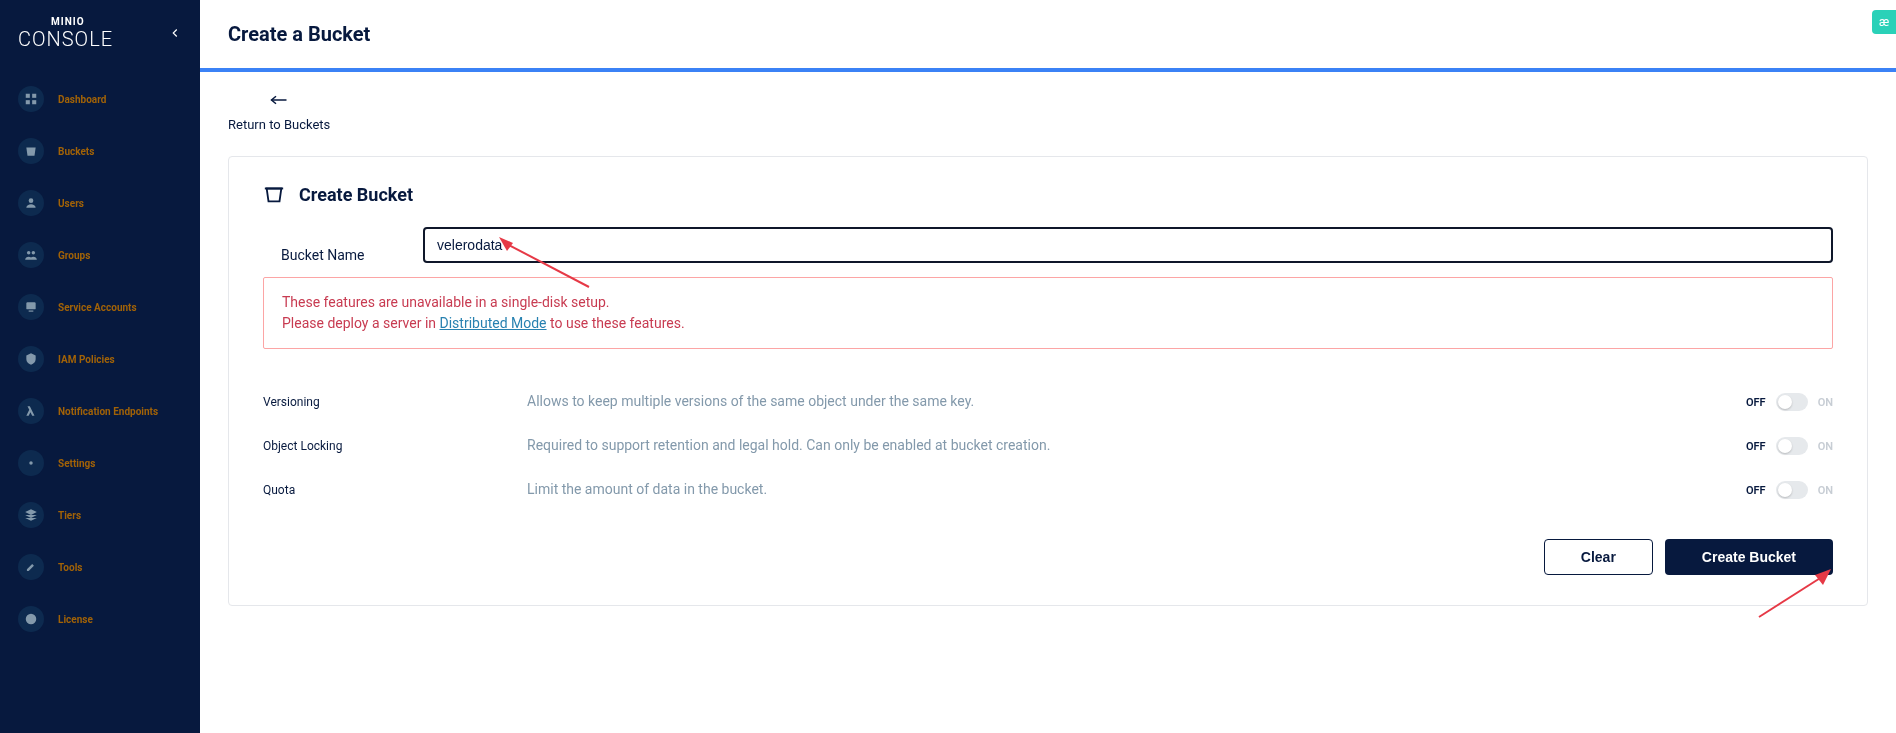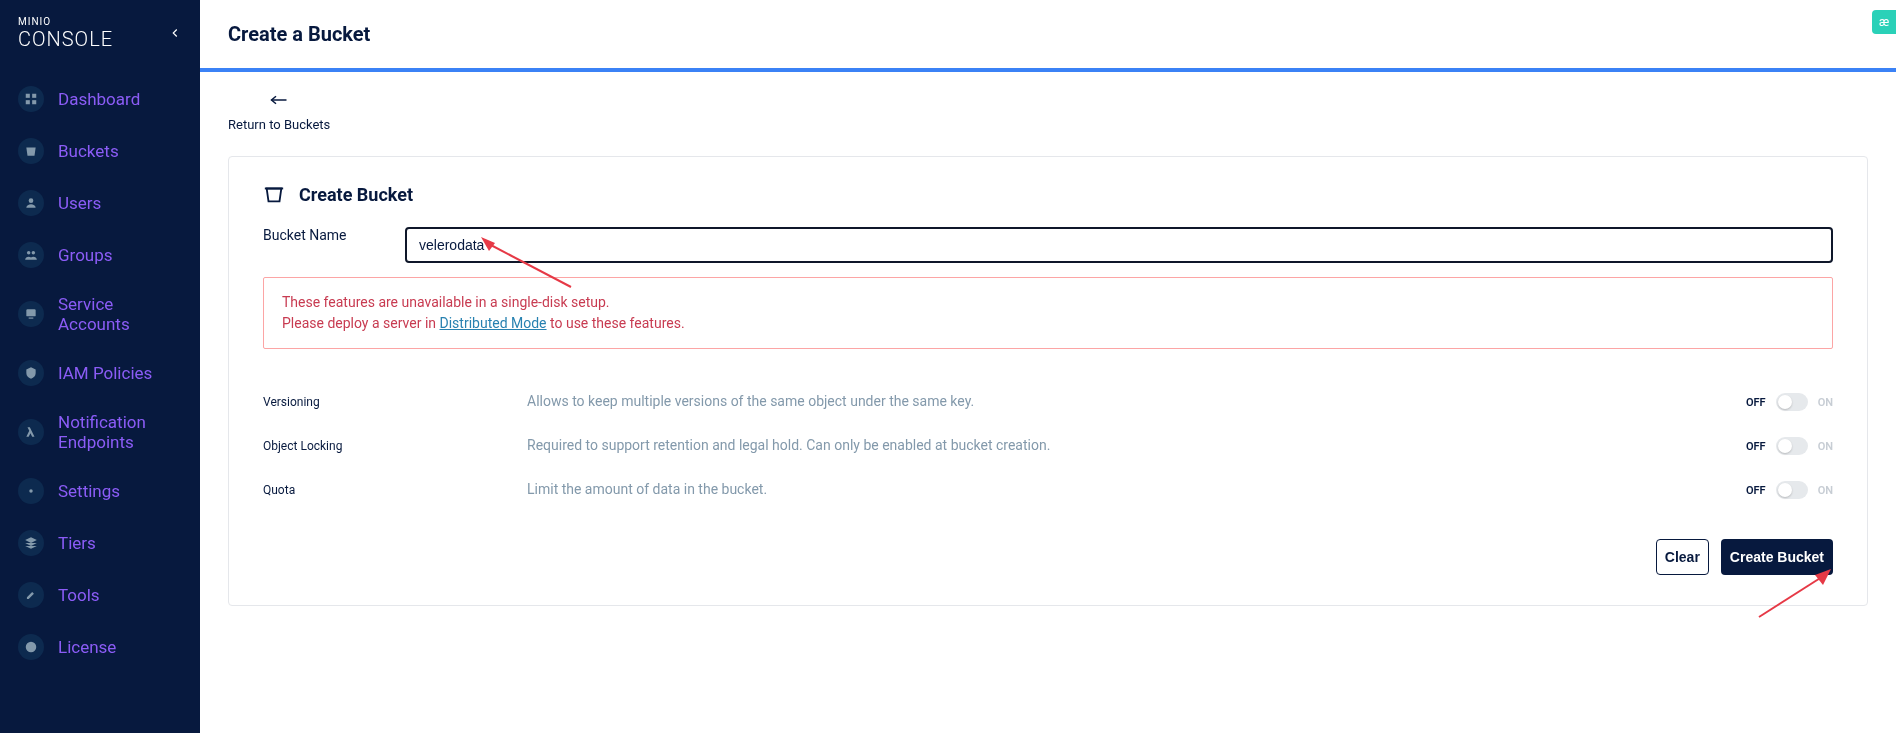--- a/index.html
+++ b/index.html
@@ -3,61 +3,61 @@
 <meta charset="utf-8">
 <style>
 * { box-sizing: border-box; margin: 0; padding: 0; }
 body { font-family: -apple-system, BlinkMacSystemFont, "Segoe UI", Roboto, sans-serif; background: #fff; color: #07193e; }
 .app { display: flex; height: 733px; width: 1896px; overflow: hidden; }
 
 
 .sidebar { width: 200px; background: #07193e; color: #8399ab; display: flex; flex-direction: column; position: relative; }
 .sidebar-header { display: flex; align-items: center; justify-content: space-between; padding: 16px 18px 16px 18px; }
 .logo { color: #fff; }
-.logo-minio { font-size: 10px; letter-spacing: 1px; font-weight: 400; }
+.logo-minio { font-size: 10px; letter-spacing: 1px; font-weight: 700; margin-left: 33px; }
 .logo-console { font-size: 20px; letter-spacing: 1px; font-weight: 300; }
 .collapse-btn { color: #fff; cursor: pointer; font-size: 18px; }
 .nav { padding-top: 6px; }
-.nav-item { display: flex; align-items: center; gap: 14px; padding: 13px 18px; cursor: pointer; font-size: 17px; color: #8b5cf6; }
+.nav-item { display: flex; align-items: center; gap: 14px; padding: 13px 18px; cursor: pointer; font-size: 10px; color: #a16207; font-weight: bold; }
 .nav-icon { width: 26px; height: 26px; border-radius: 50%; background: #0d2a4f; display: flex; align-items: center; justify-content: center; flex-shrink: 0; }
 .nav-icon svg { width: 14px; height: 14px; fill: #8399ab; }
 
 
 .main { flex: 1; background: #fff; overflow: auto; position: relative; }
 .topbar { padding: 22px 28px; border-bottom: 4px solid #3b82f6; display: flex; align-items: center; }
 .page-title { font-size: 20px; font-weight: 700; color: #07193e; }
 .content { padding: 20px 28px; }
 .back-link { display: inline-flex; align-items: center; gap: 10px; font-size: 13px; color: #07193e; cursor: pointer; margin-bottom: 24px; flex-direction: column; }
 .back-link svg { width: 18px; height: 14px; }
 
 .card { border: 1px solid #e5e7eb; border-radius: 4px; padding: 26px 34px 30px; }
 .card-header { display: flex; align-items: center; gap: 14px; margin-bottom: 22px; }
 .card-header svg { width: 22px; height: 22px; }
 .card-title { font-size: 18px; font-weight: 700; color: #07193e; }
 
-.form-row { display: flex; align-items: flex-start; margin-bottom: 14px; }
+.form-row { display: flex; align-items: flex-end; margin-bottom: 14px; margin-left: 18px; }
 .form-label { width: 142px; font-size: 14px; color: #07193e; }
 .form-input { flex: 1; border: 2px solid #0f172a; border-radius: 4px; padding: 8px 12px; font-size: 14px; color: #07193e; background: #fff; }
 
 .section-title { font-size: 18px; font-weight: 700; color: #07193e; margin-top: 8px; margin-bottom: 24px; }
 
 .alert { border: 1px solid #fca5a5; background: #fff; color: #c83b51; padding: 14px 18px; font-size: 14px; line-height: 1.5; border-radius: 2px; margin-bottom: 36px; }
 .alert a { color: #2781b0; text-decoration: underline; }
 
 .feature-row { display: flex; align-items: flex-start; padding: 8px 0 18px; }
 .feature-label { width: 264px; font-size: 12px; color: #07193e; padding-top: 2px; }
 .feature-desc { flex: 1; font-size: 14px; color: #8399ab; }
 .feature-toggle { display: flex; align-items: center; gap: 10px; color: #c7cdd4; font-size: 11px; font-weight: 600; }
 .toggle-track { width: 32px; height: 18px; background: #e6e9ec; border-radius: 10px; position: relative; }
 .toggle-thumb { position: absolute; width: 14px; height: 14px; background: #fff; border-radius: 50%; top: 2px; left: 2px; box-shadow: 0 1px 2px rgba(0,0,0,0.2); }
 .toggle-off-label { color: #07193e; }
 .toggle-on-label { color: #c7cdd4; }
 
 .actions { display: flex; justify-content: flex-end; gap: 12px; margin-top: 22px; }
-.btn { padding: 9px 8px; border-radius: 4px; font-size: 14px; font-weight: 600; cursor: pointer; border: 1px solid transparent; }
+.btn { padding: 9px 36px; border-radius: 4px; font-size: 14px; font-weight: 600; cursor: pointer; border: 1px solid transparent; }
 .btn-outline { background: #fff; border-color: #07193e; color: #07193e; }
 .btn-primary { background: #07193e; color: #fff; }
 
 
 .arrow-annot { position: absolute; pointer-events: none; }
 .arrow-annot svg { overflow: visible; }
 
 
 .badge-tr { position: absolute; top: 10px; right: 0; width: 24px; height: 24px; background: #2ad1b8; border-radius: 4px 0 0 4px; display:flex; align-items:center; justify-content:center; color:#fff; font-size:12px;}
 </style>

